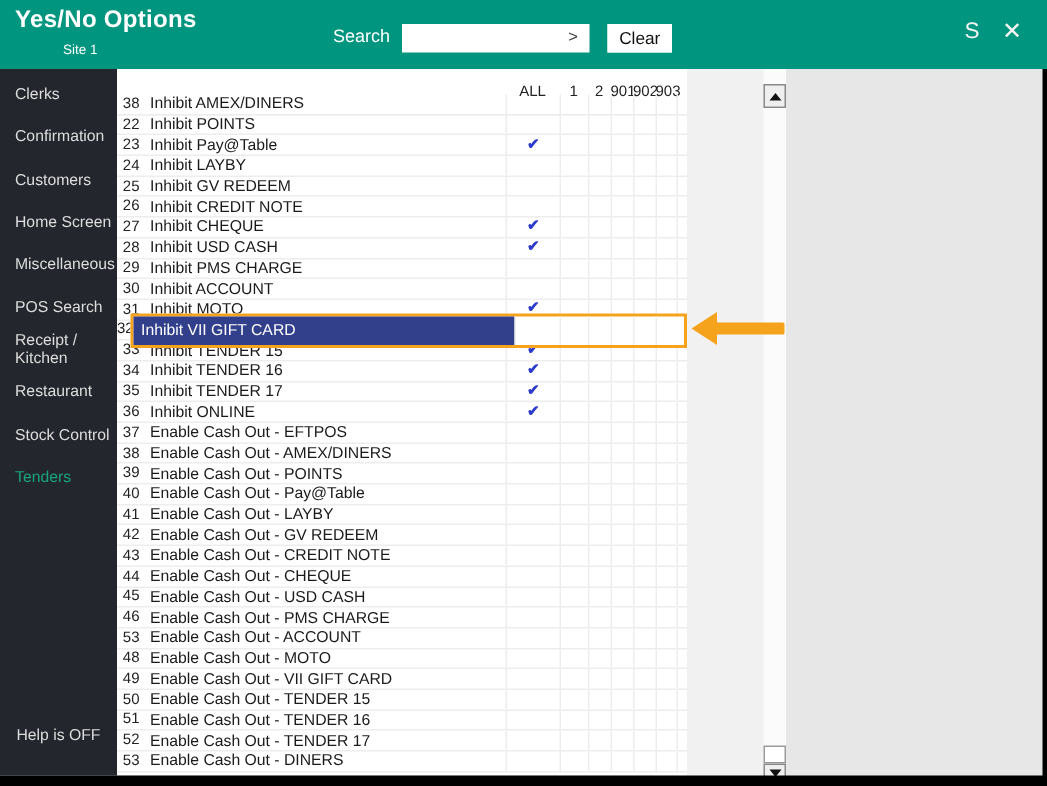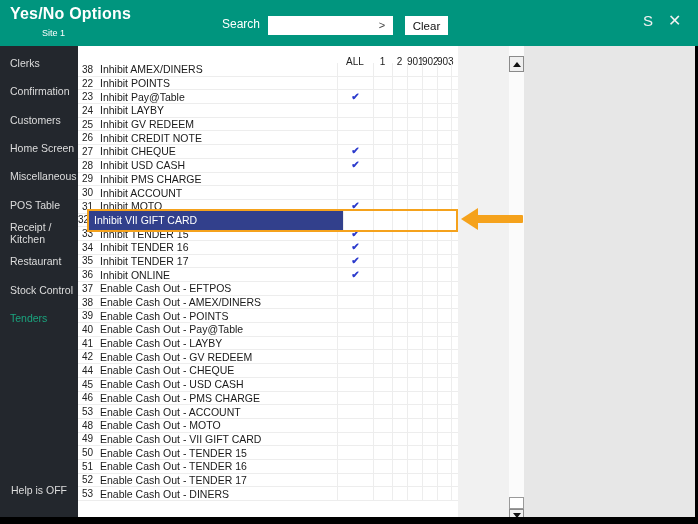--- a/index.html
+++ b/index.html
@@ -78,21 +78,21 @@
     <span class="x-btn">✕</span>
   </div>
 
   <div class="sidebar">
     <div class="nav" id="nav">
         <div class="nav-item">Clerks</div>
         <div class="nav-item">Confirmation</div>
         <div class="nav-item">Customers</div>
         <div class="nav-item">Home Screen</div>
         <div class="nav-item">Miscellaneous</div>
-        <div class="nav-item">POS Table</div>
+        <div class="nav-item">POS Search</div>
         <div class="nav-item">Receipt / Kitchen</div>
         <div class="nav-item">Restaurant</div>
         <div class="nav-item">Stock Control</div>
         <div class="nav-item active">Tenders</div>
       </div>
     <div class="help-status">Help is OFF</div>
 
   </div>
 
   <div class="grid">
@@ -345,20 +345,30 @@
           <div class="cell-num">42</div>
           <div class="cell-label">Enable Cash Out - GV REDEEM</div>
           <div class="cell-check" style="width: 36px;"></div>
           <div class="cell-check" style="width: 19px;"></div>
           <div class="cell-check" style="width: 15px;"></div>
           <div class="cell-check" style="width: 15px;"></div>
           <div class="cell-check" style="width: 15px;"></div>
           <div class="cell-check last" style="width: 15px;"></div>
         </div>
         <div class="row">
+          <div class="cell-num">43</div>
+          <div class="cell-label">Enable Cash Out - CREDIT NOTE</div>
+          <div class="cell-check" style="width: 36px;"></div>
+          <div class="cell-check" style="width: 19px;"></div>
+          <div class="cell-check" style="width: 15px;"></div>
+          <div class="cell-check" style="width: 15px;"></div>
+          <div class="cell-check" style="width: 15px;"></div>
+          <div class="cell-check last" style="width: 15px;"></div>
+        </div>
+        <div class="row">
           <div class="cell-num">44</div>
           <div class="cell-label">Enable Cash Out - CHEQUE</div>
           <div class="cell-check" style="width: 36px;"></div>
           <div class="cell-check" style="width: 19px;"></div>
           <div class="cell-check" style="width: 15px;"></div>
           <div class="cell-check" style="width: 15px;"></div>
           <div class="cell-check" style="width: 15px;"></div>
           <div class="cell-check last" style="width: 15px;"></div>
         </div>
         <div class="row">

